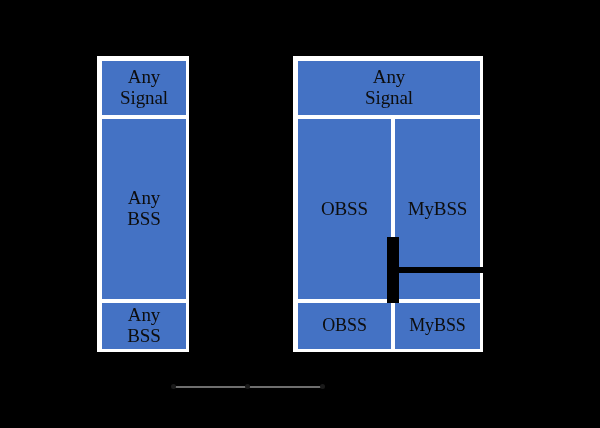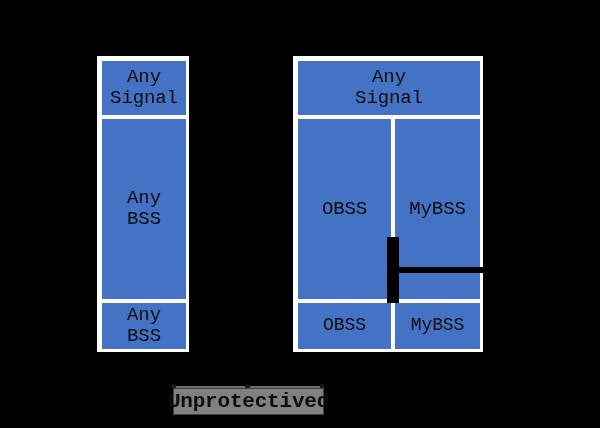--- a/index.html
+++ b/index.html
@@ -6,21 +6,21 @@
     margin: 0;
     padding: 0;
     background: #000000;
   }
   #canvas {
     position: relative;
     width: 600px;
     height: 428px;
     background: #000000;
     overflow: hidden;
-    font-family: Liberation Mono, monospace;
+    font-family: Liberation Serif, serif;
   }
 
   
   .diagram {
     position: absolute;
     background: #ffffff;
     box-sizing: border-box;
     border: 1px solid #ffffff;
   }
   .diagram-inner {
@@ -146,17 +146,14 @@
   </div>
 
   <div class="marker-bar" style="left:387px; top:237px; width:12px; height:66px;"></div>
   <div class="marker-line" style="left:396px; top:267px; width:96px; height:6px;"></div>
 
   <div class="select-rail" style="left:173px; top:386px; width:151px;"></div>
   <div class="handle" style="left:171px; top:384px;"></div>
   <div class="handle" style="left:245px; top:384px;"></div>
   <div class="handle" style="left:320px; top:384px;"></div>
 
-  <div class="textbox" style="left:173px; top:388px; width:151px; height:27px;">
-    <span class="textbox-label">Unprotectived</span>
-  </div>
 
 </div>
 
 </body></html>

